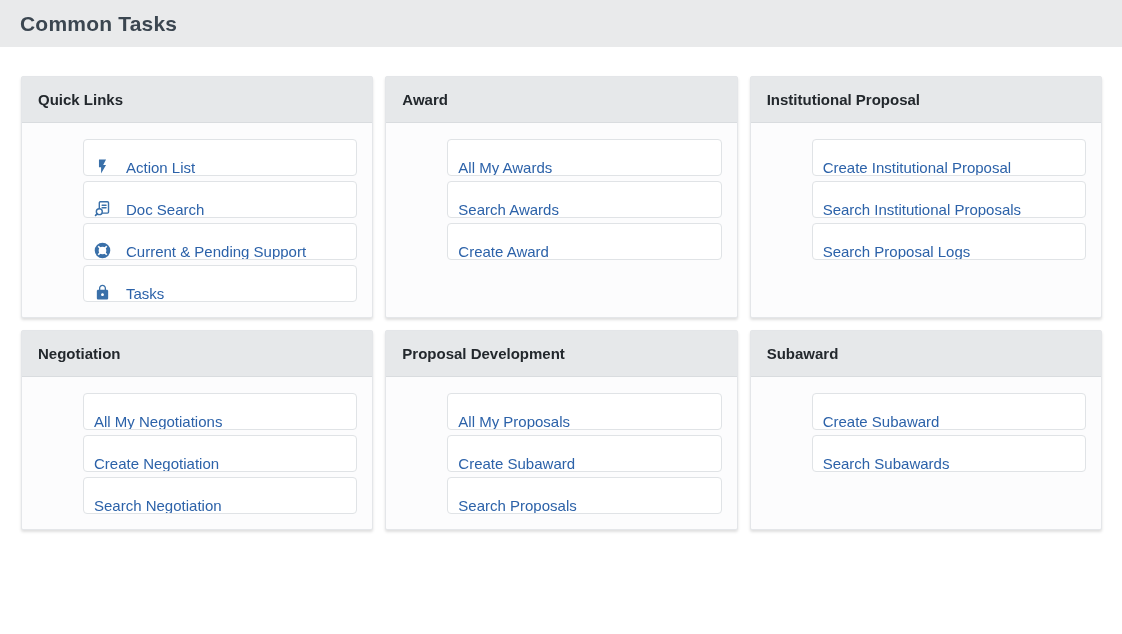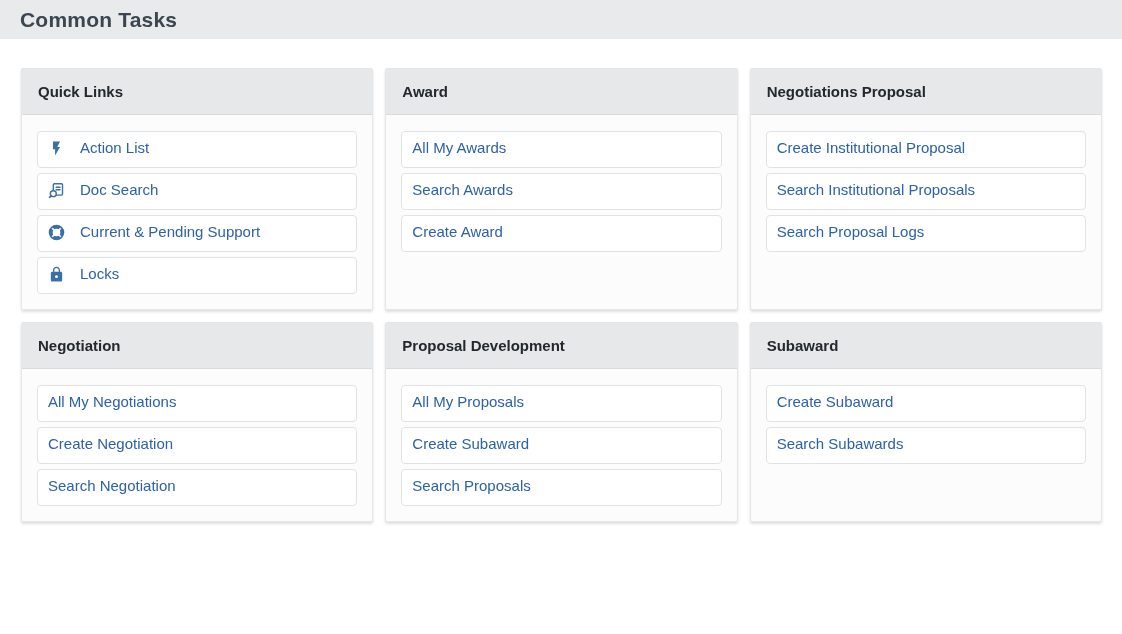--- a/index.html
+++ b/index.html
@@ -2,21 +2,21 @@
 <html style="--page-header-bg: #e9eaeb; --card-header-bg: #e6e8ea; --card-body-bg: #fcfcfd; --link-color: #2c62a9; --icon-color: #3a70a9; --title-color: #3b4650; --card-title-color: #23282d;"><head>
 <meta charset="utf-8">
 <style>
   html,body{margin:0;padding:0;}
   body{
     width:1122px;height:634px;overflow:hidden;background:#ffffff;
     font-family:"Liberation Sans", sans-serif;
     -webkit-font-smoothing:antialiased;
   }
   .page-header{
-    height:39px;background:var(--page-header-bg,#e9eaeb);
+    height:47px;background:var(--page-header-bg,#e9eaeb);
     display:flex;align-items:center;padding:0 20px;box-sizing:border-box;
   }
   .page-title{
     font-size:21px;font-weight:700;color:var(--title-color,#3b4650);
     letter-spacing:.2px;
   }
   .cards-grid{
     display:grid;grid-template-columns:repeat(3,1fr);
     column-gap:20px;row-gap:21px;
     margin:29px 20px 0 21px;
@@ -35,24 +35,24 @@
     background:var(--card-header-bg,#e6e8ea);
     border-bottom:1px solid #d9dcdf;
     font-size:15px;font-weight:700;color:var(--card-title-color,#23282d);
   }
   .card-body{
     flex:1;padding:16px 15px 15px;box-sizing:border-box;
     display:flex;flex-direction:column;gap:5px;
   }
   .link-item{
     box-sizing:border-box;height:37px;flex:0 0 37px;
-    display:flex;align-items:flex-start;padding:8px 10px;
+    display:flex;align-items:flex-end;padding:0 10px;
     background:#ffffff;border:1px solid #e0e3e6;border-radius:4px;
     font-size:15px;color:var(--link-color,#2c62a9);
-    text-decoration:none;cursor:pointer;white-space:nowrap;overflow:hidden;
+    text-decoration:none;cursor:pointer;white-space:nowrap;overflow:hidden;margin-left:46px;
   }
   .link-item .icon{
     width:17px;height:17px;margin-right:15px;flex:0 0 17px;
     display:flex;align-items:center;justify-content:center;
     color:var(--icon-color,#3a70a9);
   }
   .link-item .icon svg{width:17px;height:17px;display:block;}
   .link-label{line-height:1;}
 </style>
 </head>
@@ -95,40 +95,40 @@
             </svg>
           </span>
           <span class="link-label">Current &amp; Pending Support</span>
         </a>
         <a class="link-item" href="#">
           <span class="icon">
             <svg viewBox="0 0 24 24">
               <path fill="currentColor" d="M18 8h-1V6c0-2.76-2.24-5-5-5S7 3.24 7 6v2H6c-1.1 0-2 .9-2 2v10c0 1.1.9 2 2 2h12c1.1 0 2-.9 2-2V10c0-1.1-.9-2-2-2zm-6 9c-1.1 0-2-.9-2-2s.9-2 2-2 2 .9 2 2-.9 2-2 2zm3.1-9H8.9V6c0-1.71 1.39-3.1 3.1-3.1 1.71 0 3.1 1.39 3.1 3.1v2z"></path>
             </svg>
           </span>
-          <span class="link-label">Locks</span>
+          <span class="link-label">Tasks</span>
         </a>
       </div>
     </section>
     <section class="card">
       <div class="card-header">Award</div>
       <div class="card-body">
         <a class="link-item" href="#">
           <span class="link-label">All My Awards</span>
         </a>
         <a class="link-item" href="#">
           <span class="link-label">Search Awards</span>
         </a>
         <a class="link-item" href="#">
           <span class="link-label">Create Award</span>
         </a>
       </div>
     </section>
     <section class="card">
-      <div class="card-header">Negotiations Proposal</div>
+      <div class="card-header">Institutional Proposal</div>
       <div class="card-body">
         <a class="link-item" href="#">
           <span class="link-label">Create Institutional Proposal</span>
         </a>
         <a class="link-item" href="#">
           <span class="link-label">Search Institutional Proposals</span>
         </a>
         <a class="link-item" href="#">
           <span class="link-label">Search Proposal Logs</span>
         </a>

